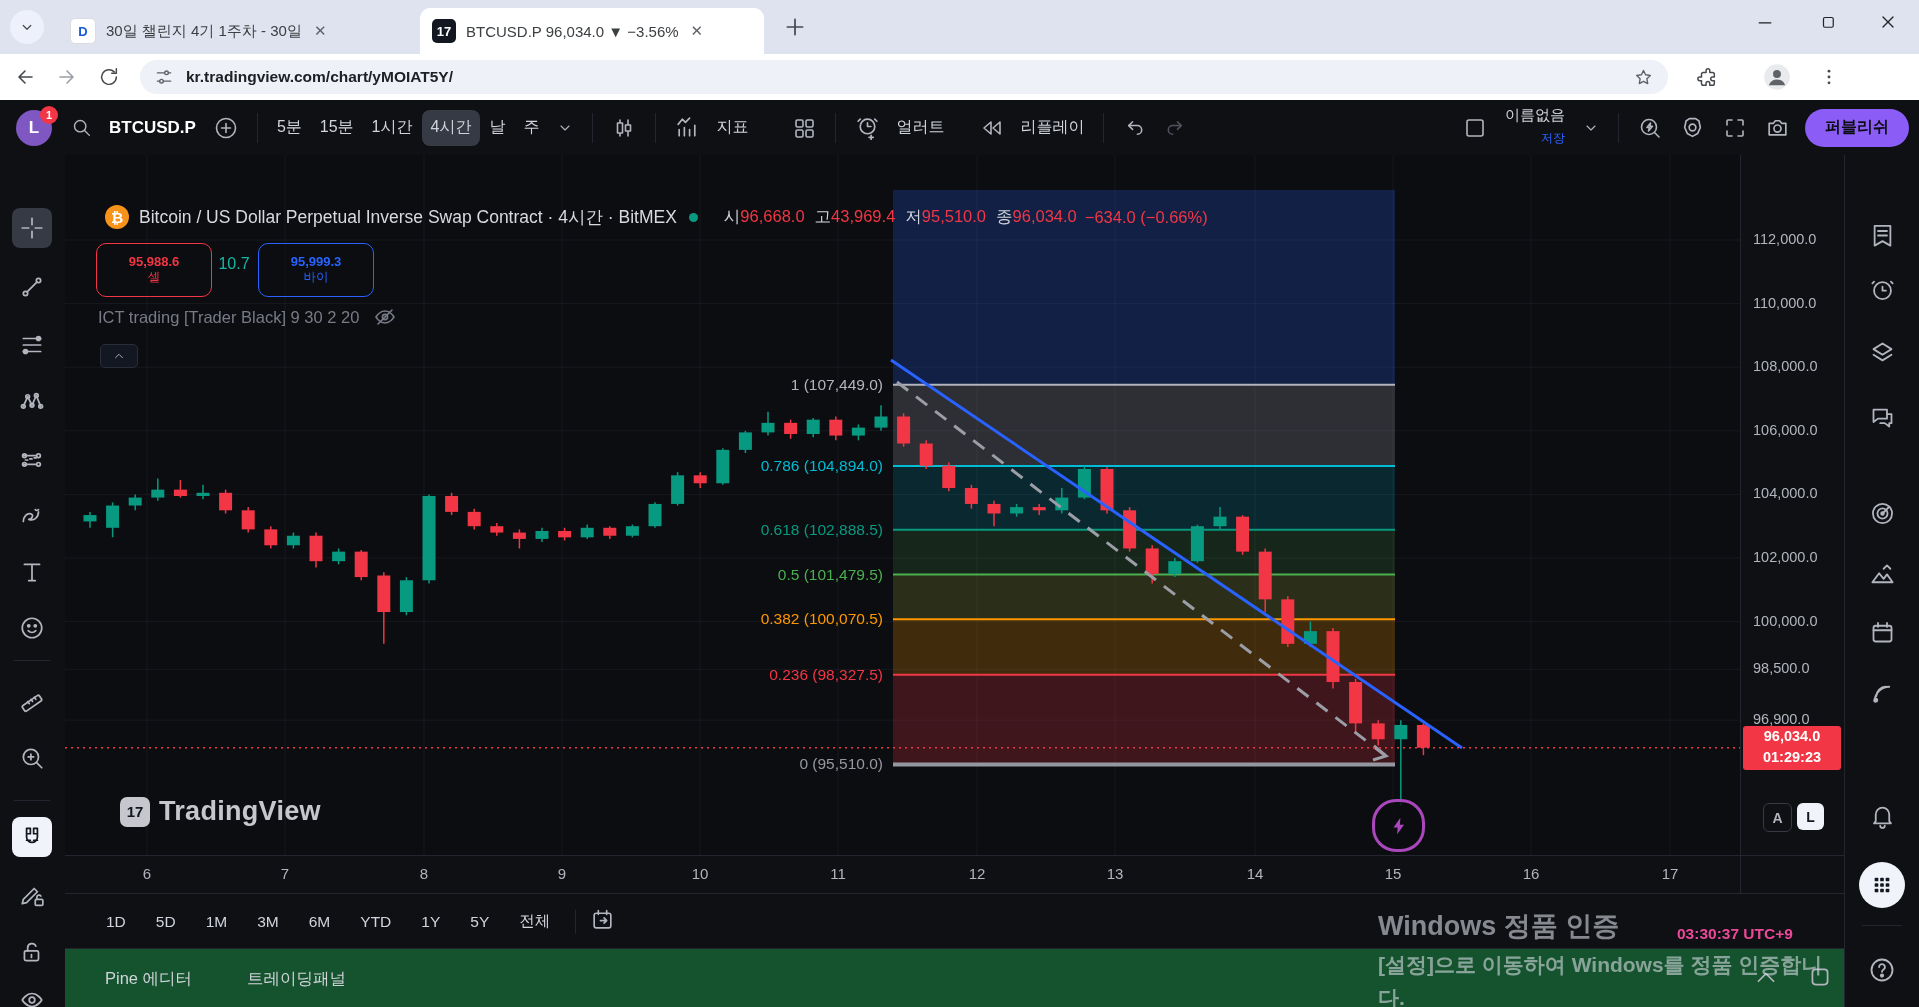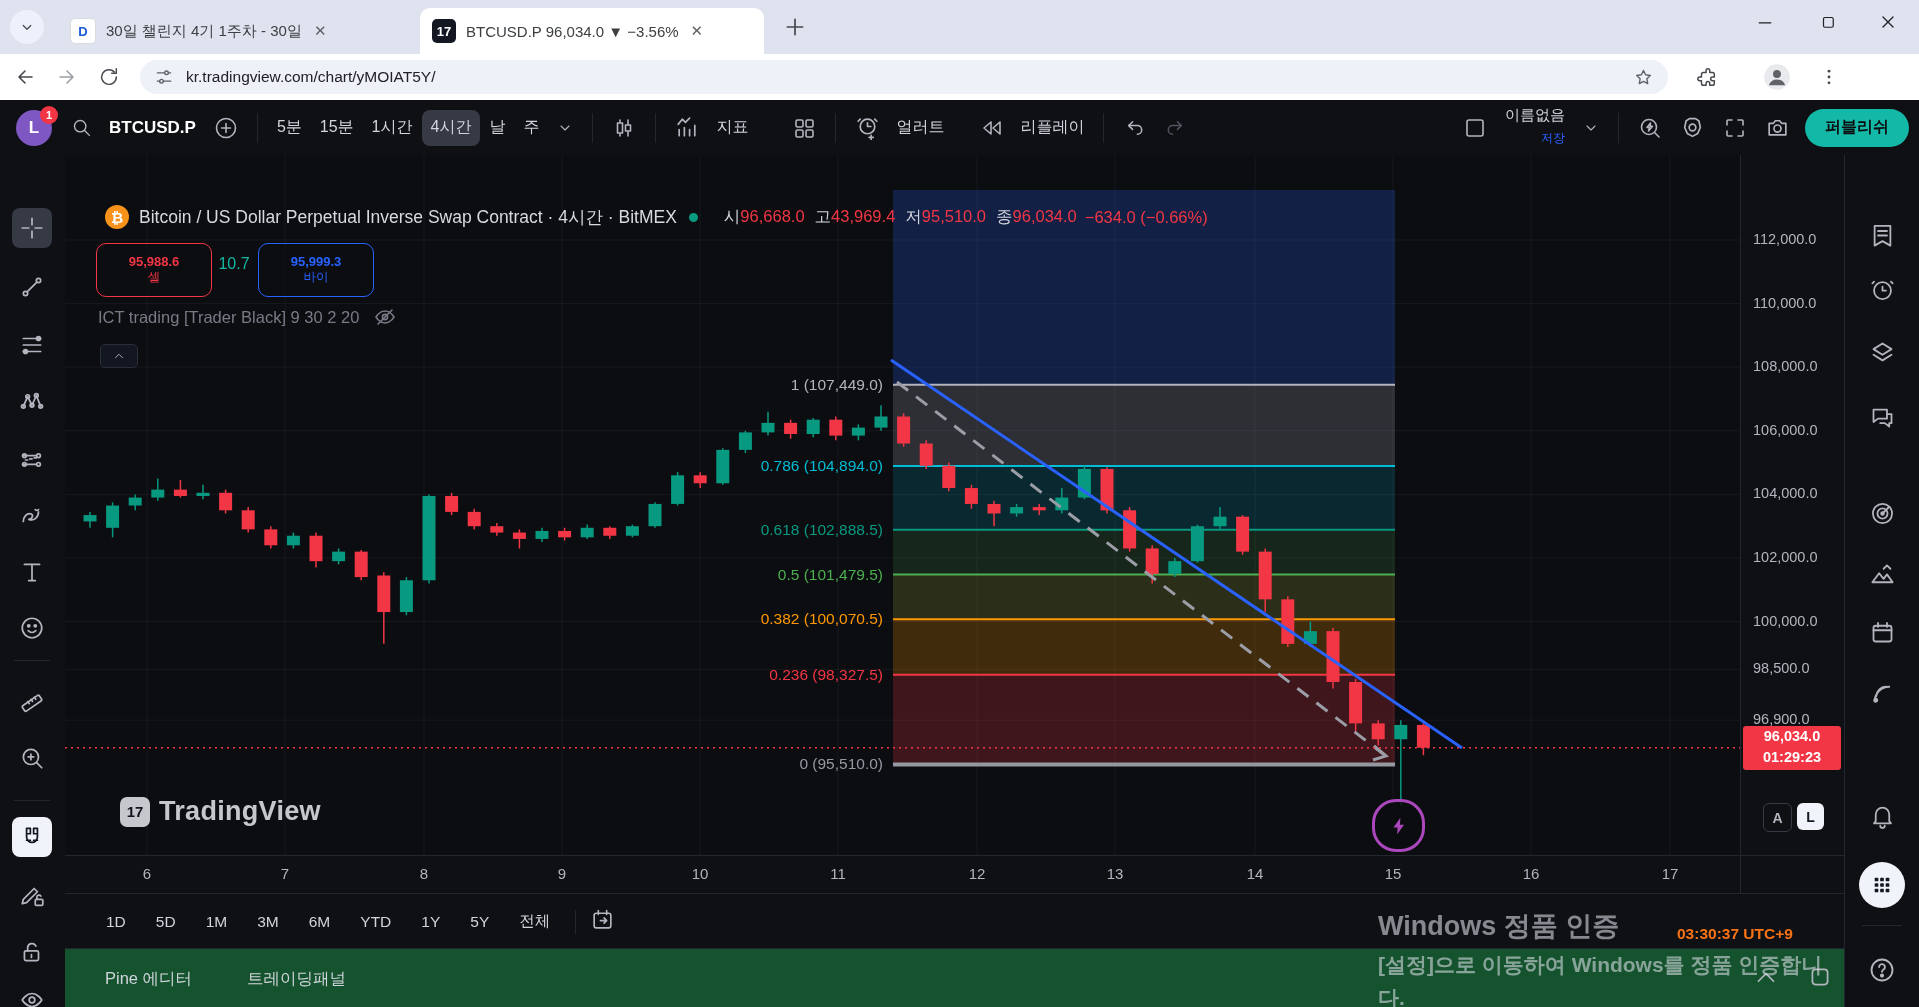--- a/index.html
+++ b/index.html
@@ -14,34 +14,34 @@
   .tab .ttl{white-space:nowrap;overflow:hidden;max-width:250px;}
   .tab .x{margin-left:12px;color:#5f6368;font-size:15px;}
   #tab1{left:58px;width:320px;}
   #tab1 .fav{background:#fff;color:#1a5bd8;border:1px solid #dadce0;}
   #tab2{left:420px;width:320px;background:#fff;}
   #tab2 .fav{background:#131722;color:#fff;}
   #newtab{left:782px;top:14px;}
   .winctl{top:0;width:56px;height:44px;display:flex;align-items:center;justify-content:center;}
   #urlbar{left:0;top:54px;width:1919px;height:46px;background:#ffffff;display:flex;align-items:center;}
   .nav-ic{width:34px;height:34px;display:flex;align-items:center;justify-content:center;margin-left:8px;}
-  #urlpill{margin-left:14px;width:1500px;height:34px;border-radius:17px;background:#eef1f8;display:flex;align-items:center;padding:0 14px;}
+  #urlpill{margin-left:14px;width:1500px;height:34px;border-radius:17px;background:#eef1f8;display:flex;align-items:center;padding:0 14px;font-weight:bold;}
   #urltext{color:#202124;font-size:15.5px;margin-left:12px;flex:1;}
   
   #tvbar{left:0;top:100px;width:1919px;height:55px;background:#0f1014;border-bottom:1px solid #23262f;display:flex;align-items:center;color:#d1d4dc;}
   .sep{width:1px;height:30px;background:#23262f;margin:0 10px;flex:none;}
   .tvbtn{display:flex;align-items:center;justify-content:center;height:36px;padding:0 9px;border-radius:8px;font-size:16px;color:#d1d4dc;flex:none;gap:8px;}
   .tvbtn.active{background:#363a45;}
   #avatar{width:36px;height:36px;border-radius:18px;background:#7e57c2;color:#fff;font-weight:bold;font-size:17px;display:flex;align-items:center;justify-content:center;margin-left:16px;position:relative;flex:none;}
   #avatar .badge{position:absolute;top:-4px;right:-6px;background:#f23645;color:#fff;border-radius:9px;font-size:11px;width:18px;height:18px;display:flex;align-items:center;justify-content:center;font-weight:bold;}
   #symbolbtn{font-weight:bold;font-size:17px;color:#fff;}
   #layoutname{display:flex;flex-direction:column;align-items:flex-end;line-height:1.1;font-family:Liberation Mono, monospace;}
   #layoutname .nm{font-size:15px;color:#d1d4dc;}
   #layoutname .sv{font-size:12px;color:#2962ff;}
-  #publish{background:#14b8a6;color:#0c0d10;font-weight:bold;font-size:16px;height:38px;padding:0 20px;border-radius:19px;display:flex;align-items:center;margin:0 10px 0 6px;flex:none;}
+  #publish{background:#8b5cf6;color:#0c0d10;font-weight:bold;font-size:16px;height:38px;padding:0 20px;border-radius:19px;display:flex;align-items:center;margin:0 10px 0 6px;flex:none;}
   
   #lefttools{left:0;top:155px;width:65px;height:852px;background:#0f1014;border-right:1px solid #23262f;}
   .ltool{position:absolute;left:12px;width:40px;height:40px;border-radius:8px;display:flex;align-items:center;justify-content:center;}
   .ltool.sel{background:#363a45;}
   .ltool.mag{background:#f0f3fa;}
   .ltool.mag svg{stroke:#131722;}
   .ldiv{position:absolute;left:14px;width:36px;height:1px;background:#23262f;}
   
   #plotwrap{left:65px;top:155px;width:1675px;height:700px;background:#0c0d11;}
   #legend{left:105px;top:203px;height:28px;display:flex;align-items:center;color:#d8d9df;font-size:17.5px;z-index:6;white-space:nowrap;}
@@ -66,21 +66,21 @@
   #paxis{left:1740px;top:155px;width:104px;height:738px;background:#0f1014;border-left:1px solid #23262f;color:#b2b5be;font-size:14.5px;}
   .ptick{position:absolute;left:12px;}
   #plabel{left:2px;width:98px;height:44px;background:#f23645;border-radius:3px;color:#fff;text-align:center;line-height:1.45;font-size:14.5px;font-weight:bold;z-index:7;}
   .axbtn{position:absolute;top:648px;width:27px;height:27px;border-radius:6px;display:flex;align-items:center;justify-content:center;font-size:14px;font-weight:bold;}
   #taxis{left:65px;top:855px;width:1675px;height:38px;background:#0f1014;border-top:1px solid #23262f;color:#b2b5be;font-size:15px;}
   .ttick{position:absolute;top:9px;transform:translateX(-50%);}
   #corner{left:1740px;top:855px;width:104px;height:38px;background:#0f1014;border-top:1px solid #23262f;border-left:1px solid #23262f;}
   
   #rangebar{left:65px;top:893px;width:1779px;height:55px;background:#0f1014;border-top:1px solid #23262f;display:flex;align-items:center;color:#d1d4dc;font-size:15.5px;}
   .rbtn{padding:6px 11px;border-radius:7px;flex:none;}
-  #clock{position:absolute;left:1612px;color:#f97316;font-size:15.5px;font-weight:bold;margin-top:24px;}
+  #clock{position:absolute;left:1612px;color:#ec4899;font-size:15.5px;font-weight:bold;margin-top:24px;}
   #pinepanel{left:65px;top:948px;width:1779px;height:59px;background:#14532d;border-top:1px solid #23262f;display:flex;align-items:center;color:#d1d4dc;font-size:16.5px;}
   .ptab{margin-left:40px;}
   
   #rside{left:1844px;top:155px;width:75px;height:852px;background:#0f1014;border-left:1px solid #23262f;}
   .rtool{position:absolute;left:17px;width:40px;height:40px;display:flex;align-items:center;justify-content:center;}
   #appsbtn{position:absolute;left:14px;width:46px;height:46px;border-radius:23px;background:#f0f3fa;display:flex;align-items:center;justify-content:center;}
   
   #winwm{left:1378px;top:908px;z-index:20;color:rgba(214,218,226,.6);pointer-events:none;font-weight:bold;}
   #winwm .w1{font-size:27px;}
   #winwm .w2{font-size:21px;margin-top:7px;}

